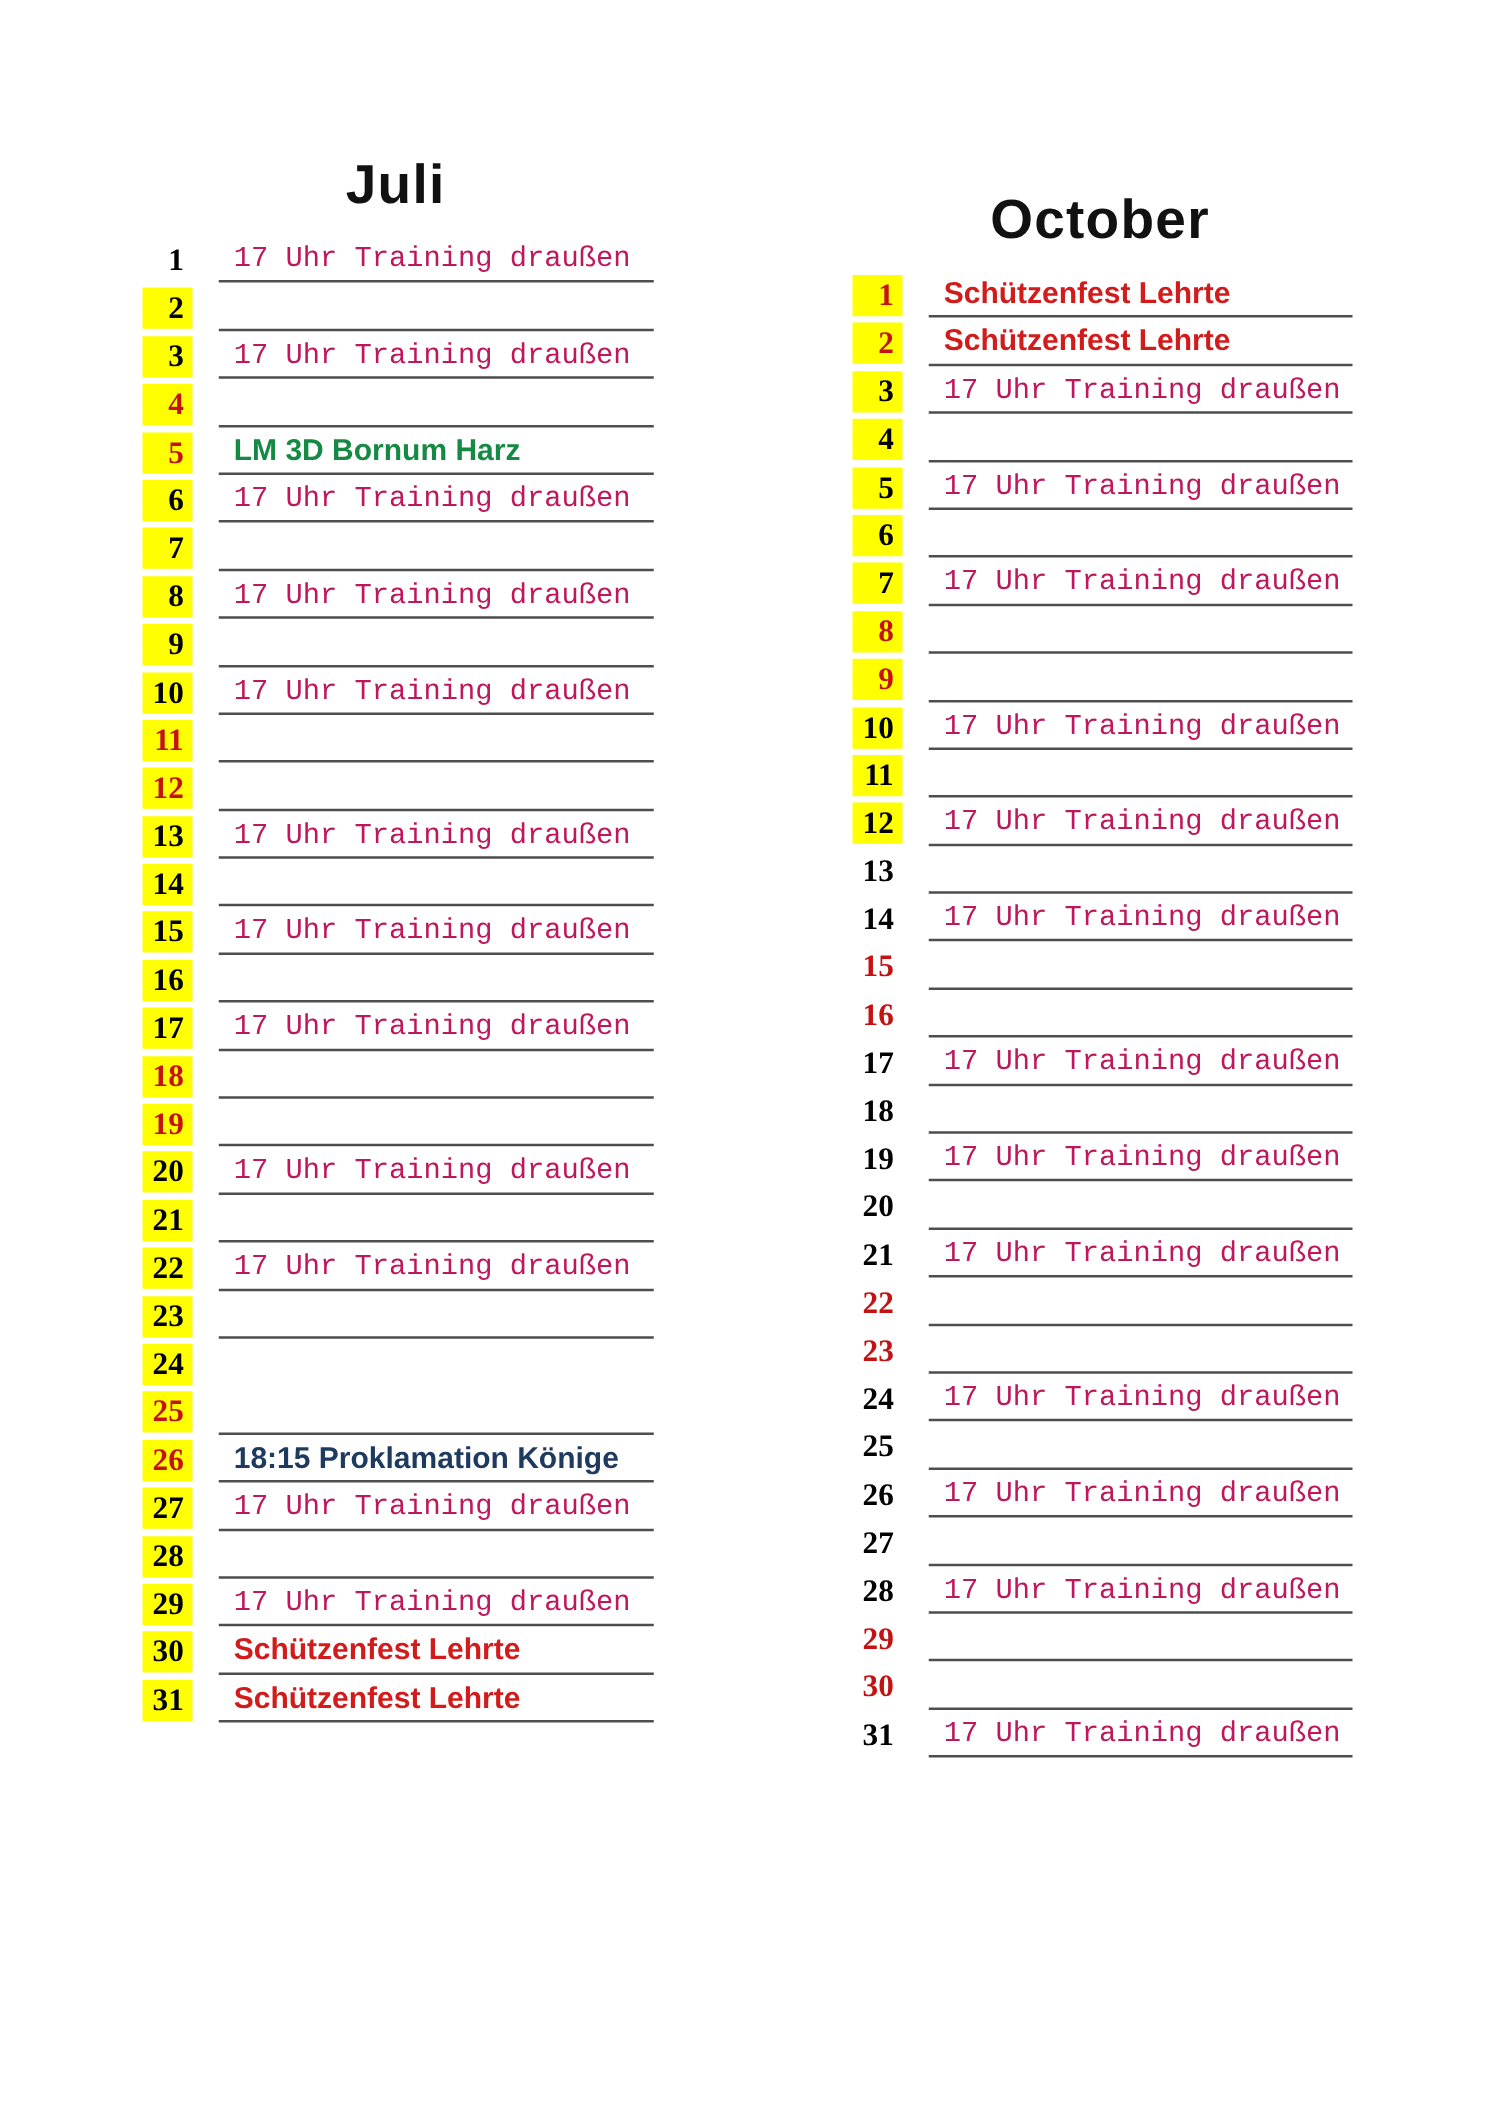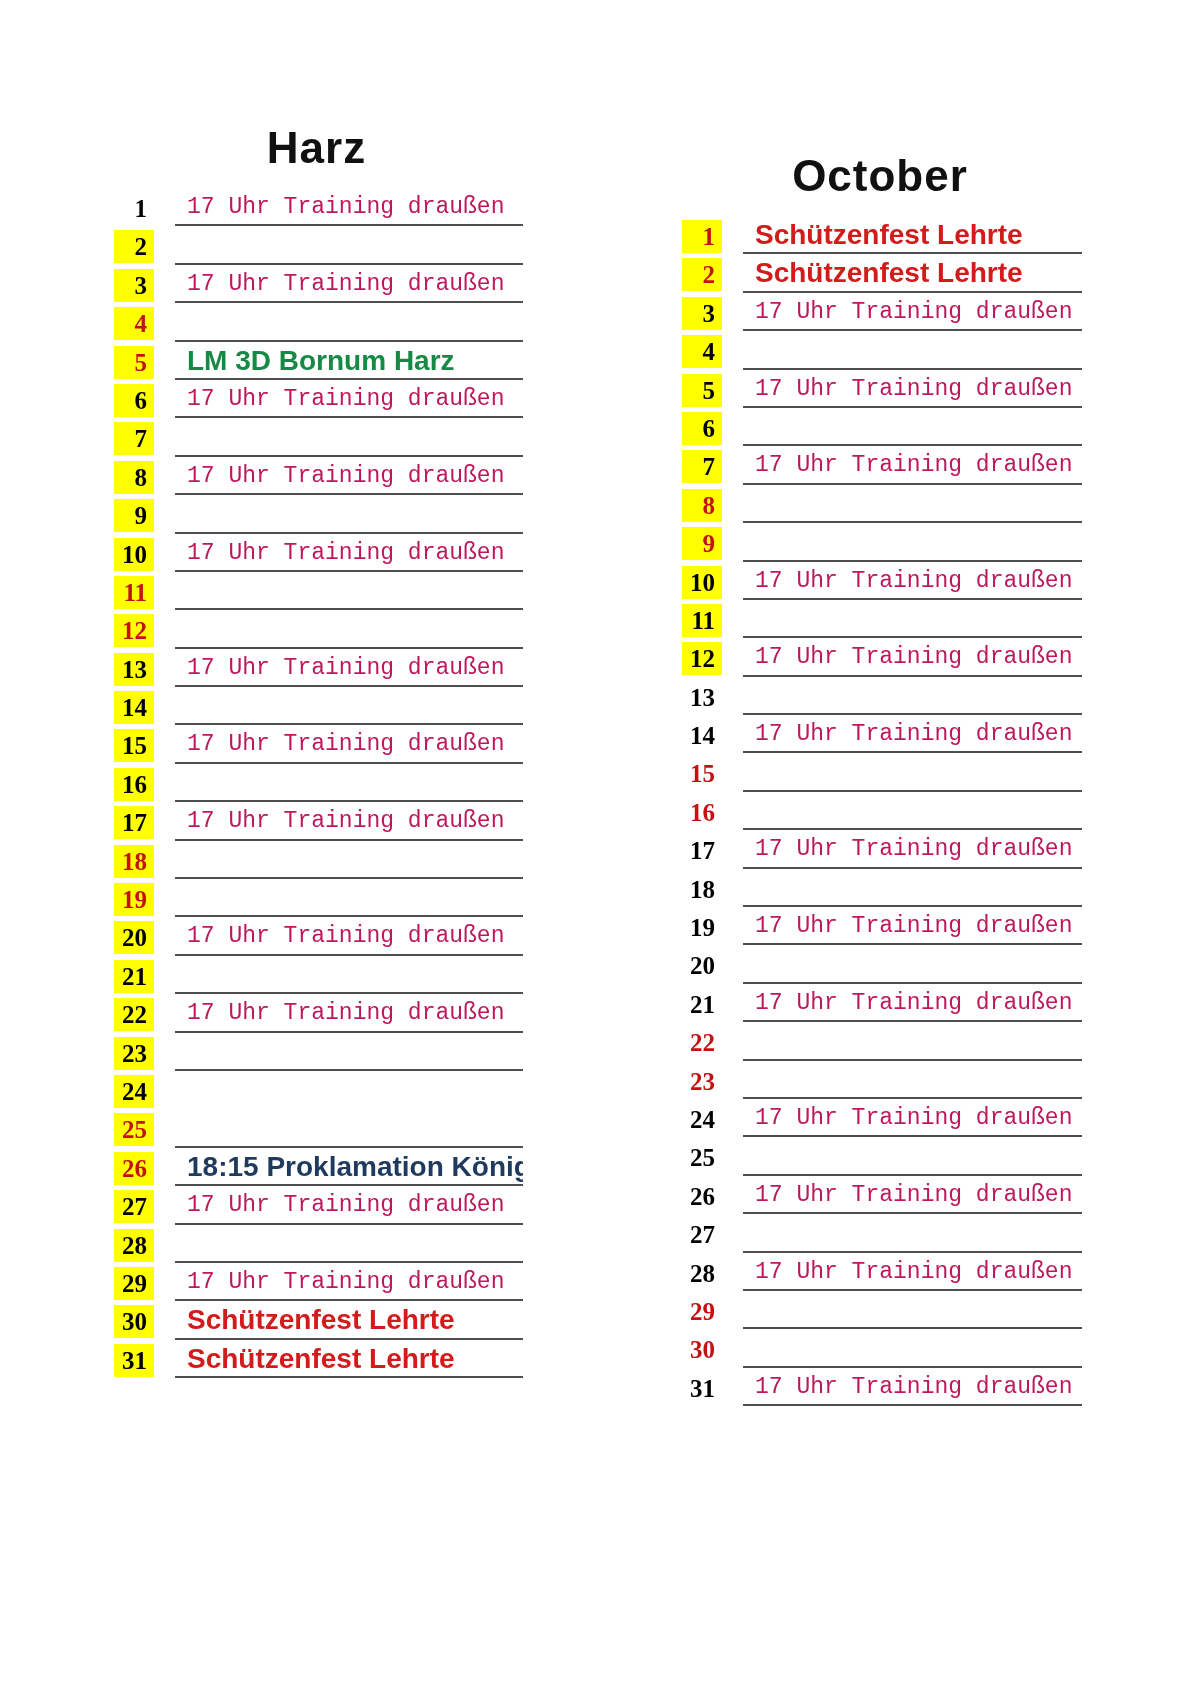--- a/index.html
+++ b/index.html
@@ -52,31 +52,31 @@
     padding-left: 12px;
     font-size: 23px;
     line-height: 34px;
     white-space: nowrap;
     overflow: hidden;
   }
   .e-training { font-family: Liberation Mono, monospace; color: #be185d; }
   .e-event-red, .e-event-green, .e-event-navy {
     font-family: "Liberation Sans", sans-serif;
     font-weight: bold;
-    font-size: 28px;
+    font-size: 24px;
   }
   .e-event-red   { color: var(--red,   #d21c1c); }
   .e-event-green { color: var(--green, #168a44); }
   .e-event-navy  { color: var(--navy,  #1e3a5f); }
 </style>
 </head>
 <body style="background: rgb(255, 255, 255);">
 
 <div class="month month-0">
-  <h2 class="month-title">Harz</h2>
+  <h2 class="month-title">Juli</h2>
   <div class="rows">
       <div class="row">
     <span class="num">1</span>
     <span class="entry e-training">17 Uhr Training draußen</span>
   </div>
       <div class="row hl">
     <span class="num">2</span>
     <span class="entry e-none"></span>
   </div>
       <div class="row hl">

